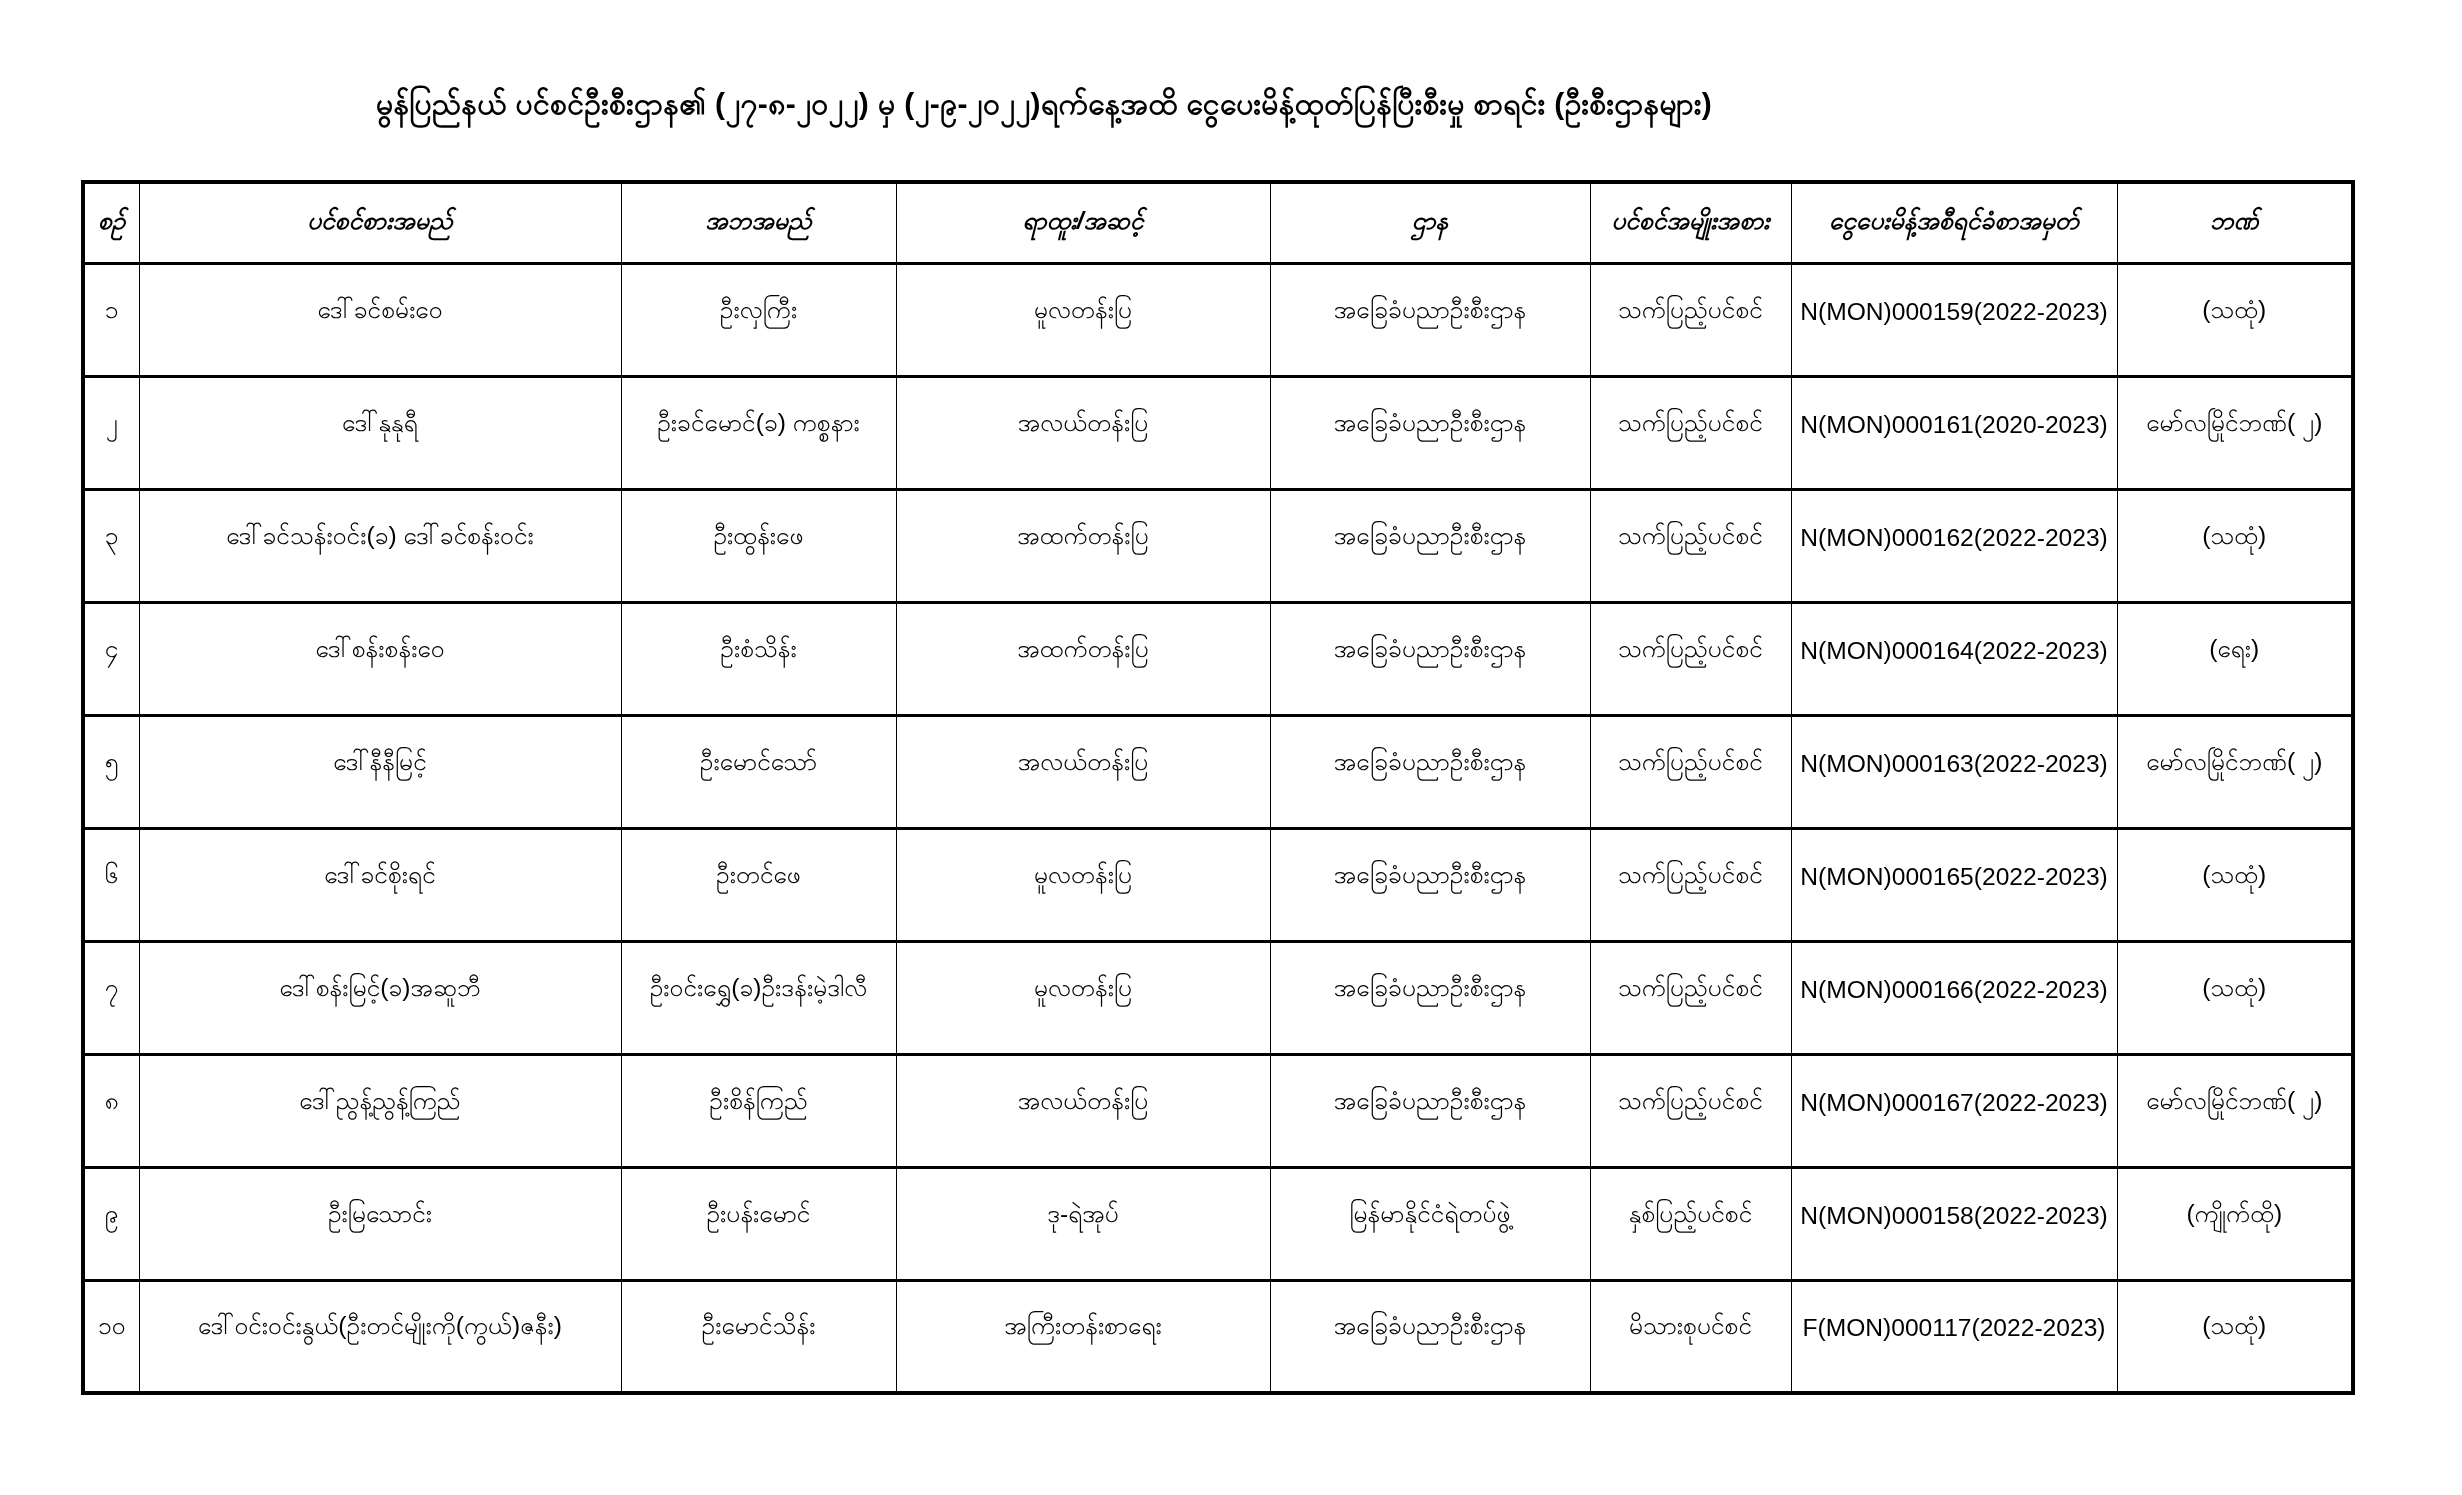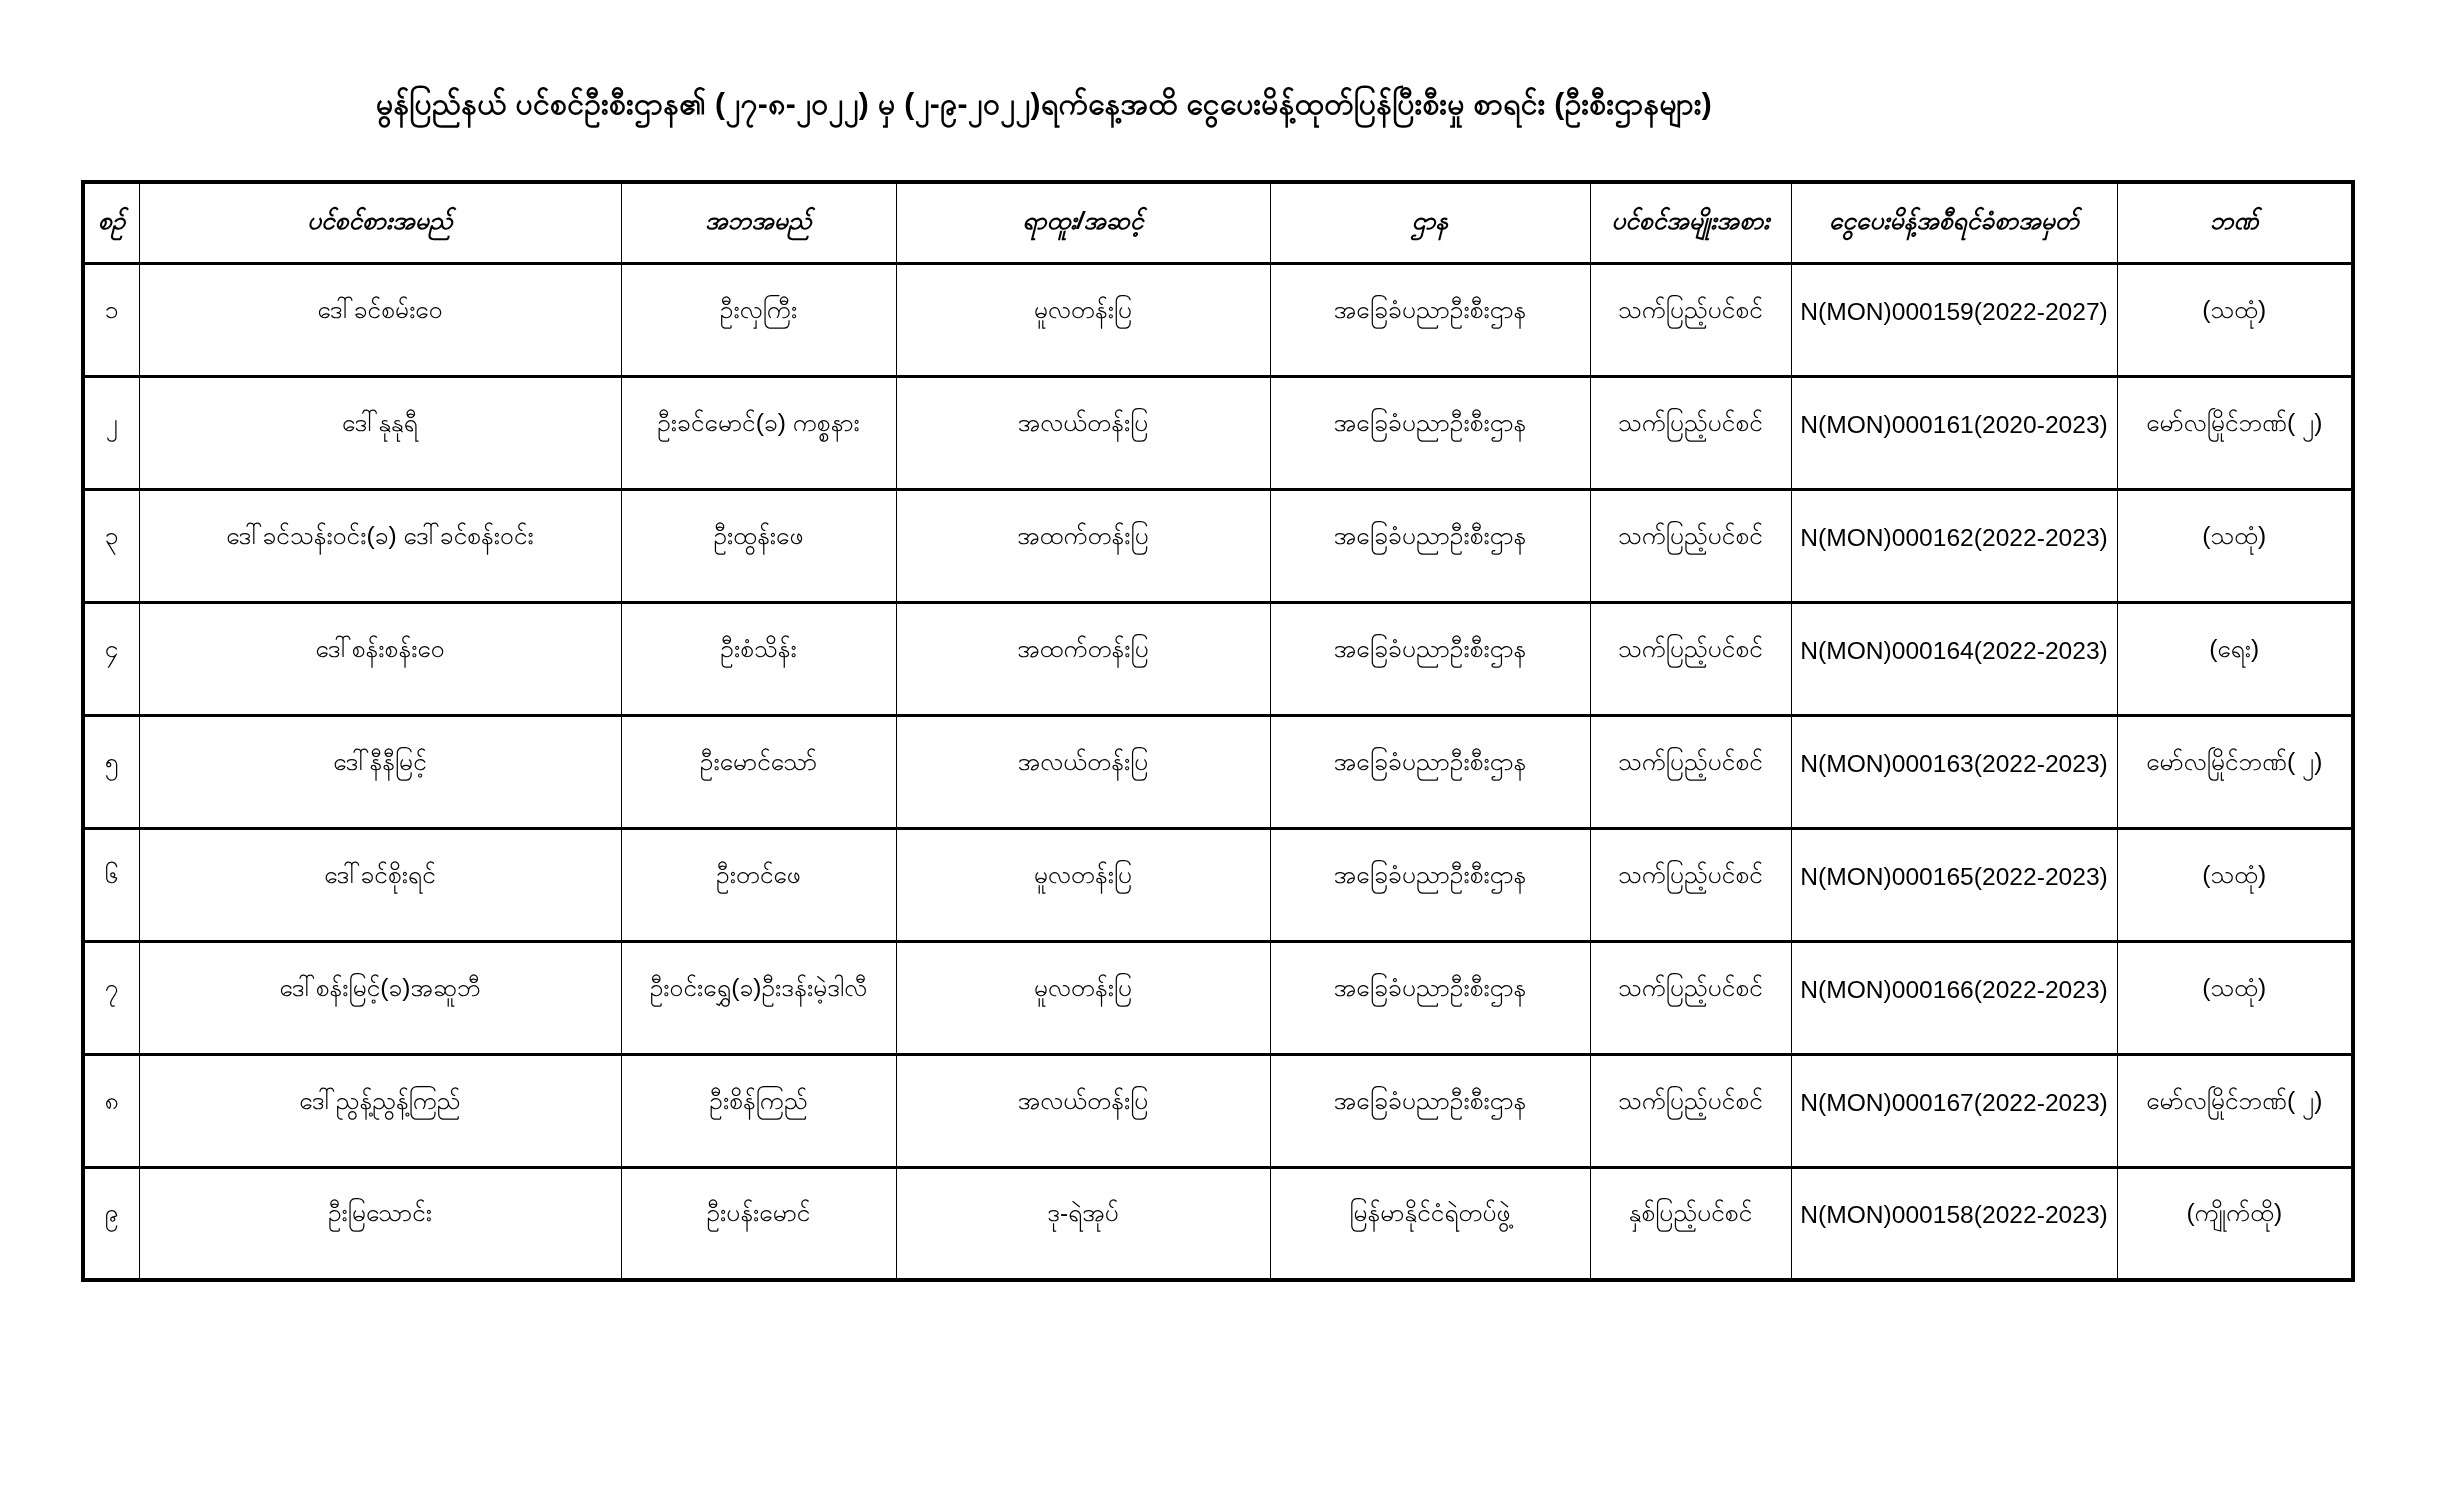--- a/index.html
+++ b/index.html
@@ -89,21 +89,21 @@
     </tr>
   </thead>
   <tbody id="table-body">
       <tr>
         <td class="align-center">၁</td>
         <td class="align-left">ဒေါ်ခင်စမ်းဝေ</td>
         <td class="align-left">ဦးလှကြီး</td>
         <td class="align-left">မူလတန်းပြ</td>
         <td class="align-left">အခြေခံပညာဦးစီးဌာန</td>
         <td class="align-left">သက်ပြည့်ပင်စင်</td>
-        <td class="align-left">N(MON)000159(2022-2027)</td>
+        <td class="align-left">N(MON)000159(2022-2023)</td>
         <td class="align-center">(သထုံ)</td>
       </tr>
       <tr>
         <td class="align-center">၂</td>
         <td class="align-left">ဒေါ်နုနုရီ</td>
         <td class="align-left">ဦးခင်မောင်(ခ) ကစ္စနား</td>
         <td class="align-left">အလယ်တန်းပြ</td>
         <td class="align-left">အခြေခံပညာဦးစီးဌာန</td>
         <td class="align-left">သက်ပြည့်ပင်စင်</td>
         <td class="align-left">N(MON)000161(2020-2023)</td>
@@ -172,15 +172,25 @@
       <tr>
         <td class="align-center">၉</td>
         <td class="align-left">ဦးမြသောင်း</td>
         <td class="align-left">ဦးပန်းမောင်</td>
         <td class="align-left">ဒု-ရဲအုပ်</td>
         <td class="align-left">မြန်မာနိုင်ငံရဲတပ်ဖွဲ့</td>
         <td class="align-left">နှစ်ပြည့်ပင်စင်</td>
         <td class="align-left">N(MON)000158(2022-2023)</td>
         <td class="align-center">(ကျိုက်ထို)</td>
       </tr>
+      <tr>
+        <td class="align-center">၁၀</td>
+        <td class="align-left">ဒေါ်ဝင်းဝင်းနွယ်(ဦးတင်မျိုးကို(ကွယ်)ဇနီး)</td>
+        <td class="align-left">ဦးမောင်သိန်း</td>
+        <td class="align-left">အကြီးတန်းစာရေး</td>
+        <td class="align-left">အခြေခံပညာဦးစီးဌာန</td>
+        <td class="align-left">မိသားစုပင်စင်</td>
+        <td class="align-left">F(MON)000117(2022-2023)</td>
+        <td class="align-center">(သထုံ)</td>
+      </tr>
     </tbody>
 </table>
 
 
 </body></html>

